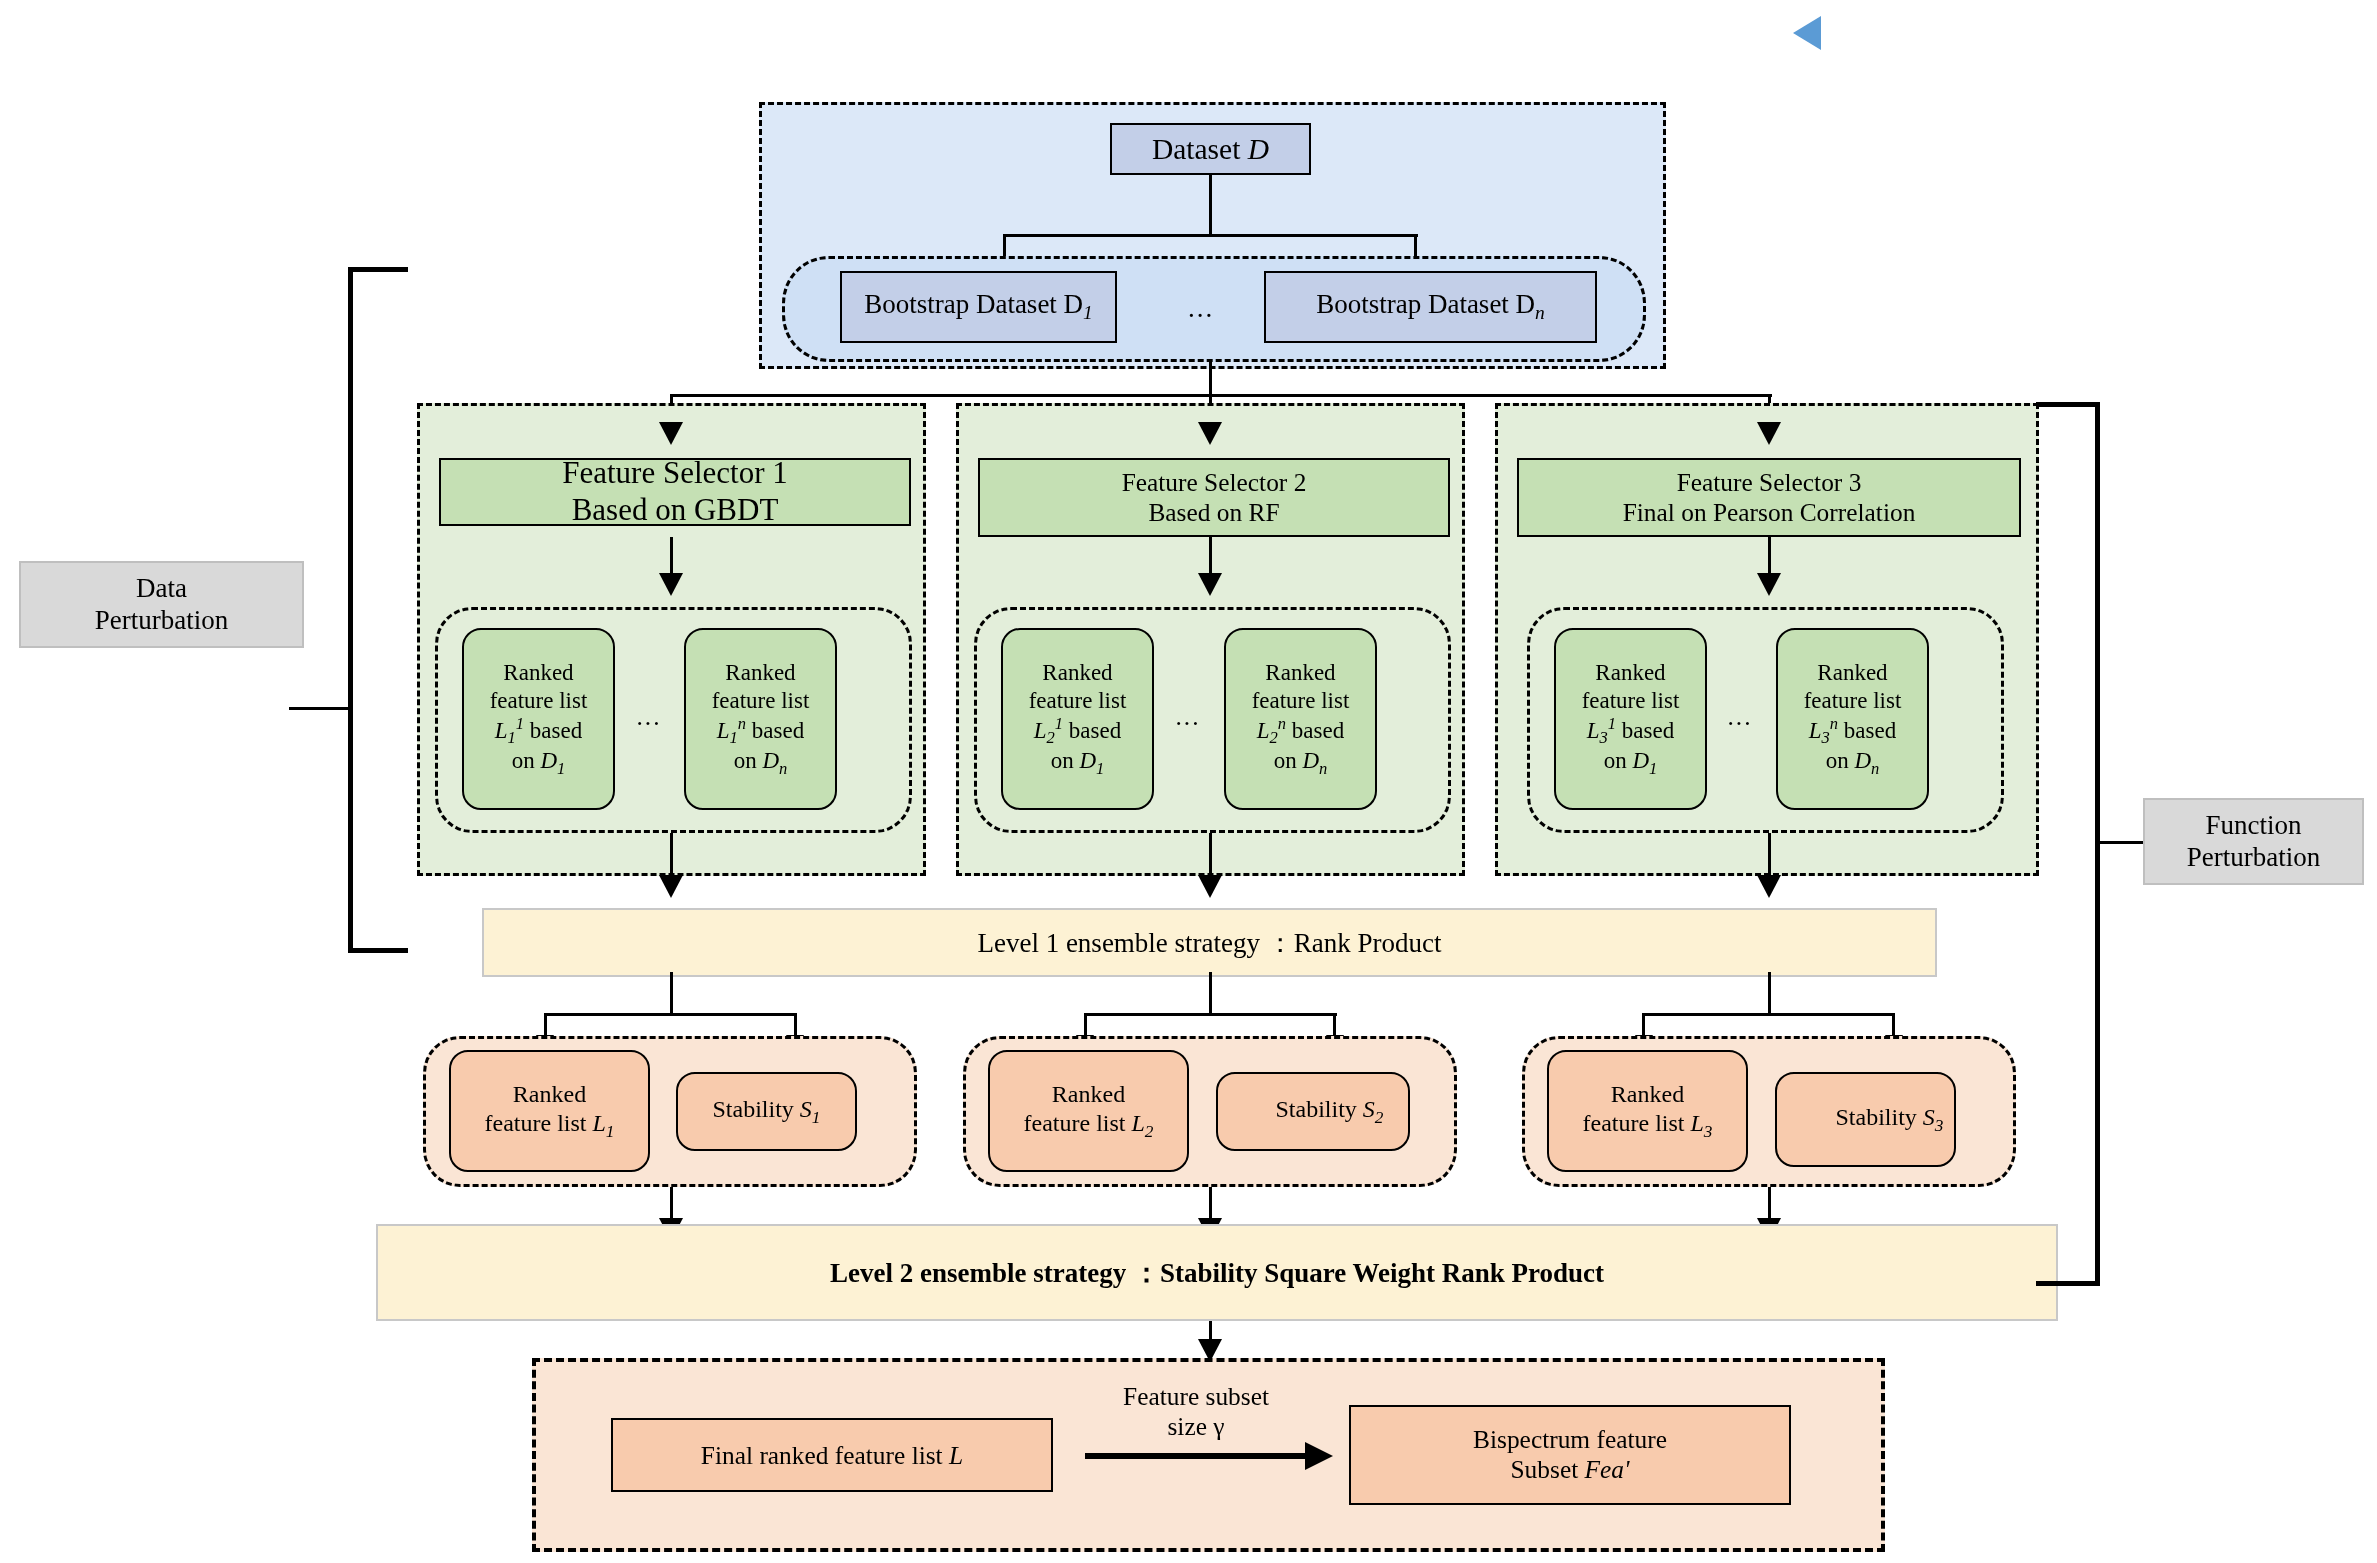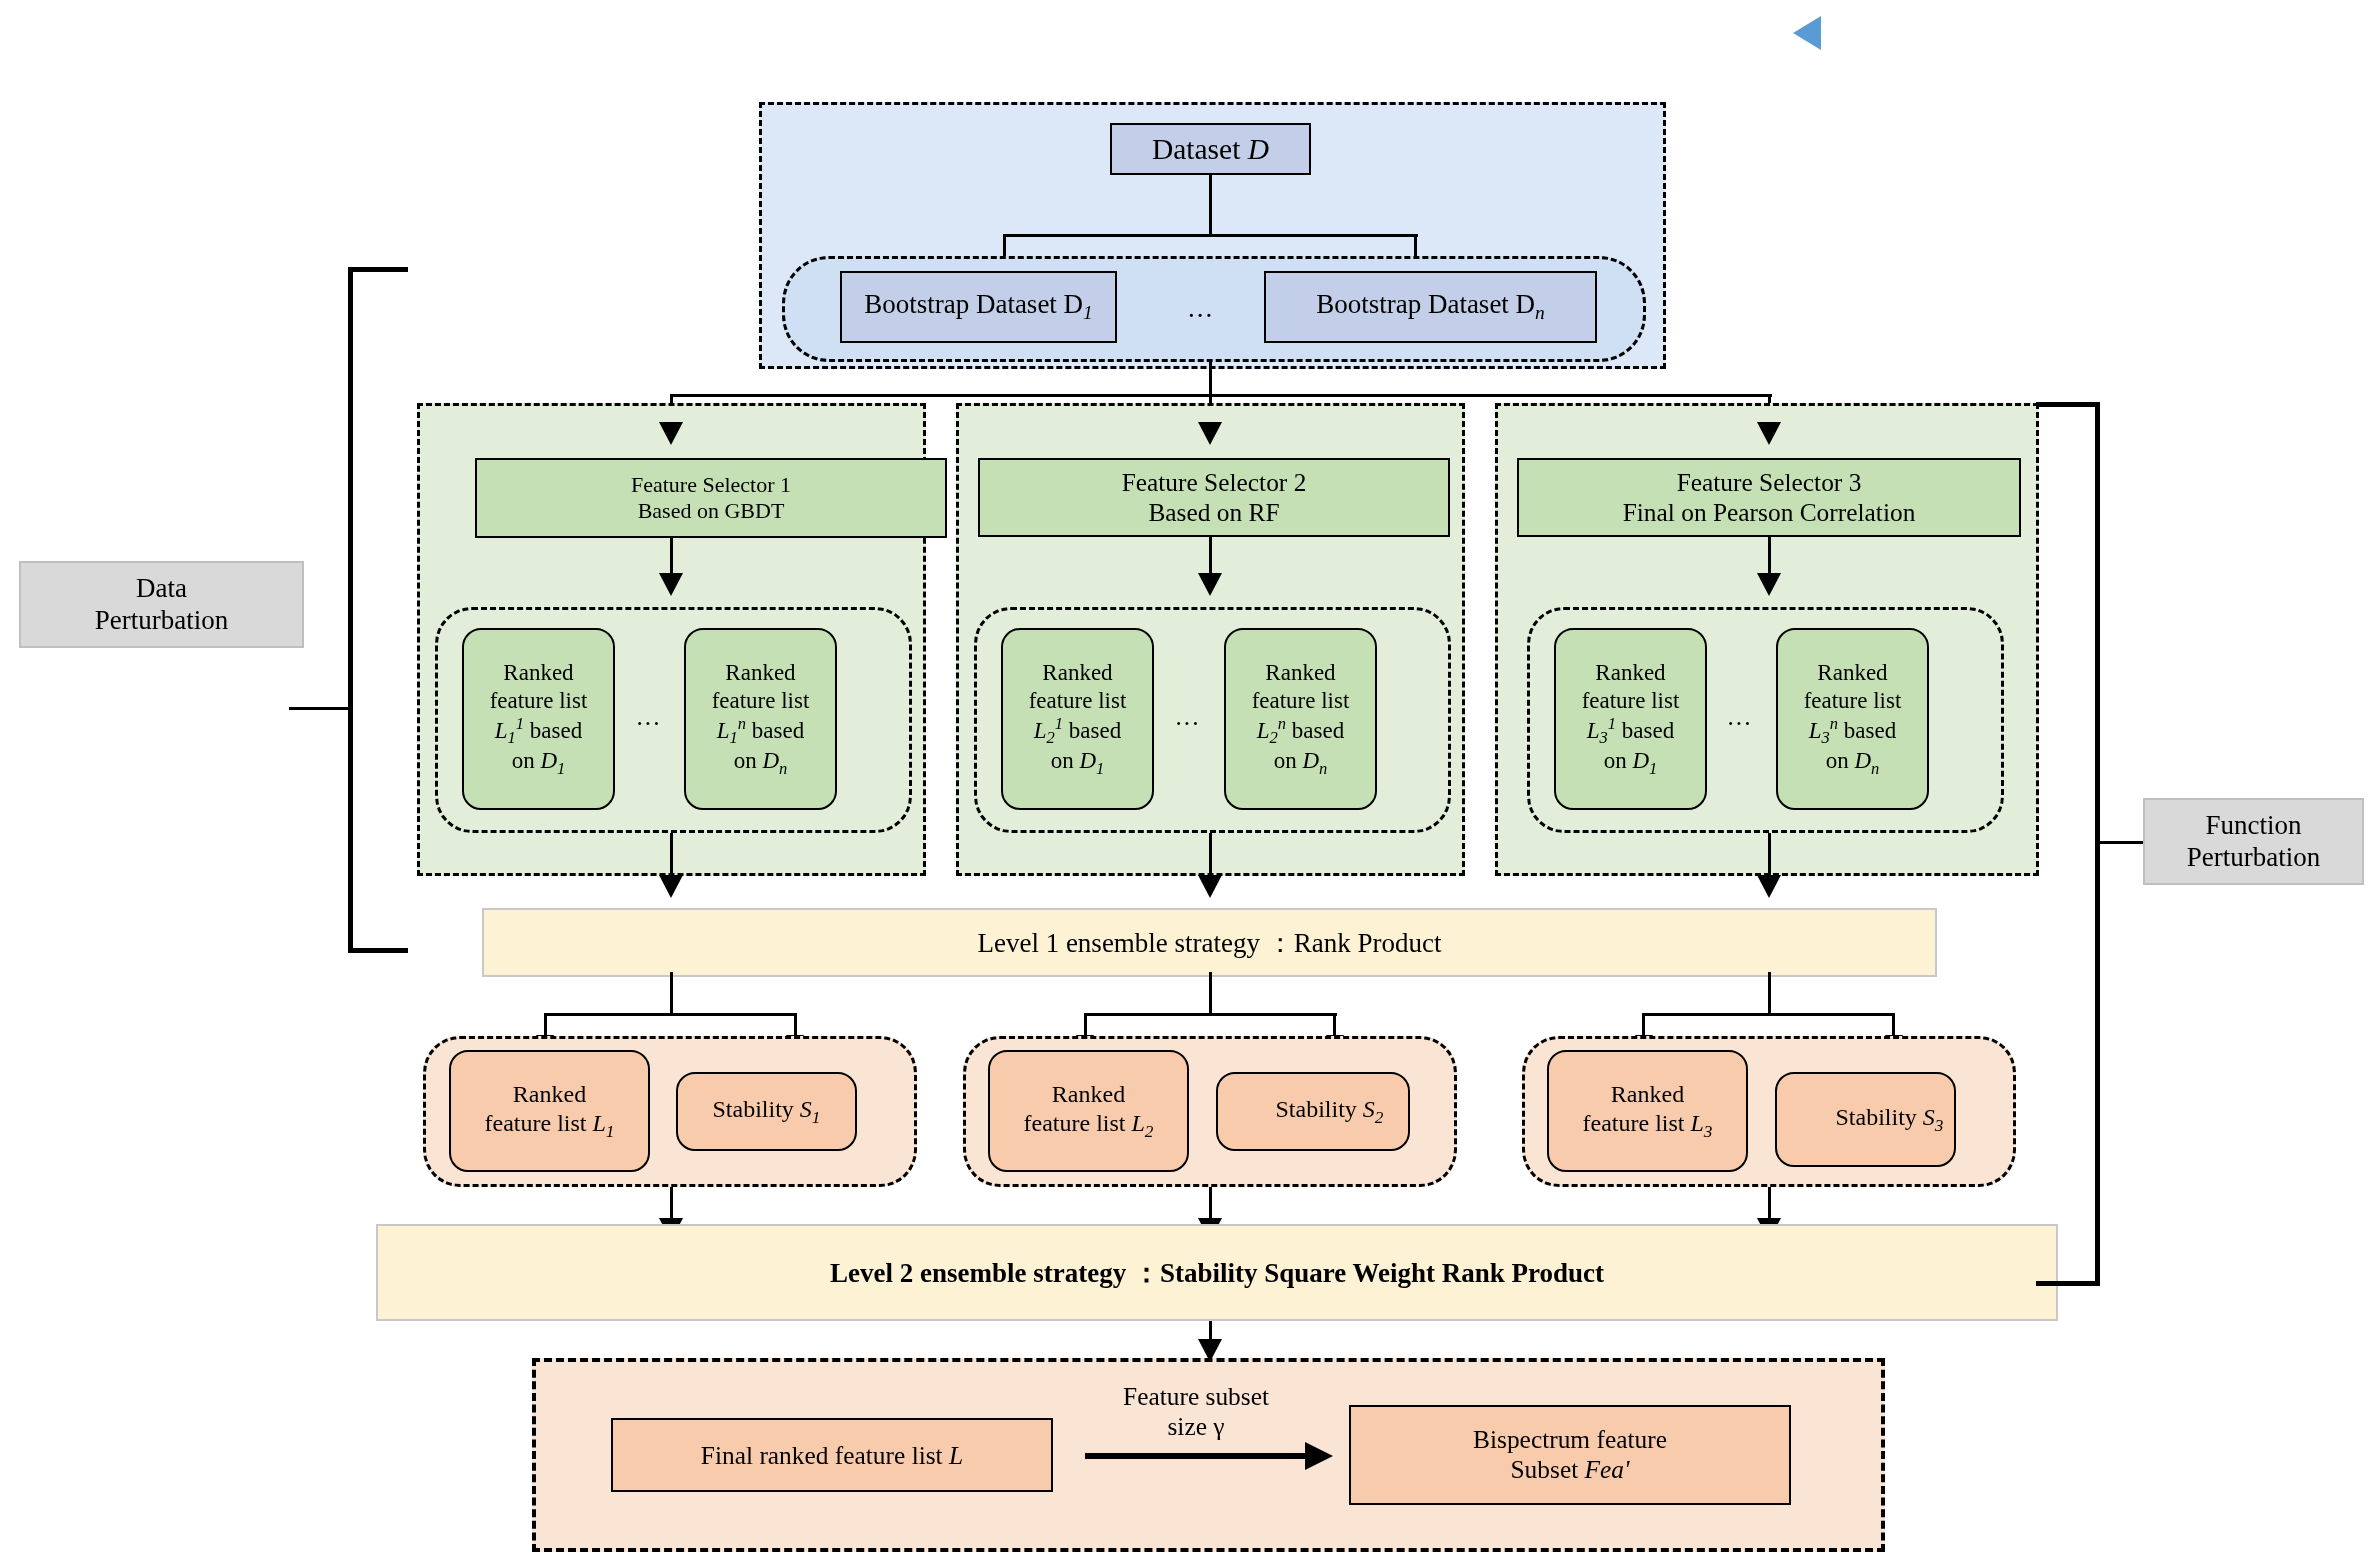--- a/index.html
+++ b/index.html
@@ -84,21 +84,21 @@
 </div>
 
 <div class="ln vl" style="left:1209px;top:362px;height:32px;"></div>
 <div class="ln hl" style="left:670px;top:394px;width:1102px;"></div>
 <div class="ln vl" style="left:670px;top:394px;height:28px;"></div>
 <div class="ln vl" style="left:1209px;top:394px;height:28px;"></div>
 <div class="ln vl" style="left:1768px;top:394px;height:28px;"></div>
 
 <div class="abs panel-green" style="left:417px;top:403px;width:509px;height:473px;"></div>
 <div class="arrow-d" style="left:659px;top:422px;"></div>
-<div class="abs box box-green ctr t" style="left:439px;top:458px;width:472px;height:80px;font-size:22px;margin-left:36px;">
+<div class="abs box box-green ctr t" style="left:439px;top:458px;width:472px;height:68px;font-size:31px;">
   <div>
     <div>Feature Selector 1</div>
     <div>Based on GBDT</div>
   </div>
 </div>
 <div class="ln vl" style="left:670px;top:537px;height:39px;"></div>
 <div class="arrow-d" style="left:659px;top:573px;"></div>
 <div class="abs capsule-green" style="left:435px;top:607px;width:477px;height:226px;"></div>
 <div class="abs box box-green-r ctr t" style="left:462px;top:628px;width:153px;height:182px;font-size:23px;">
   <div>

